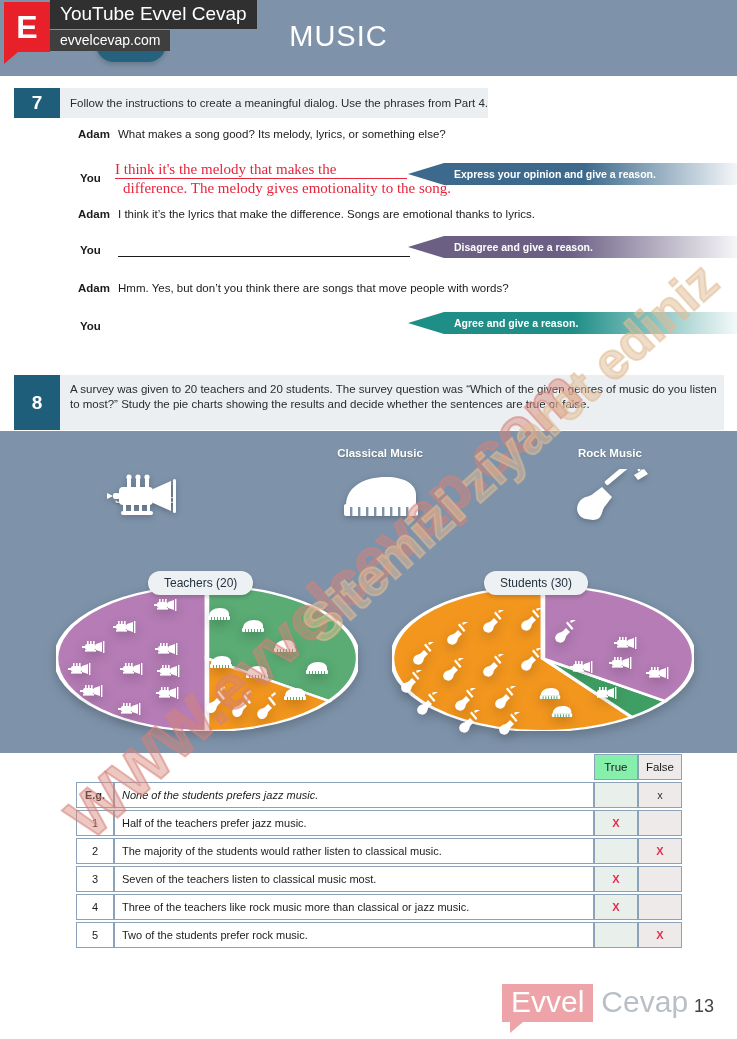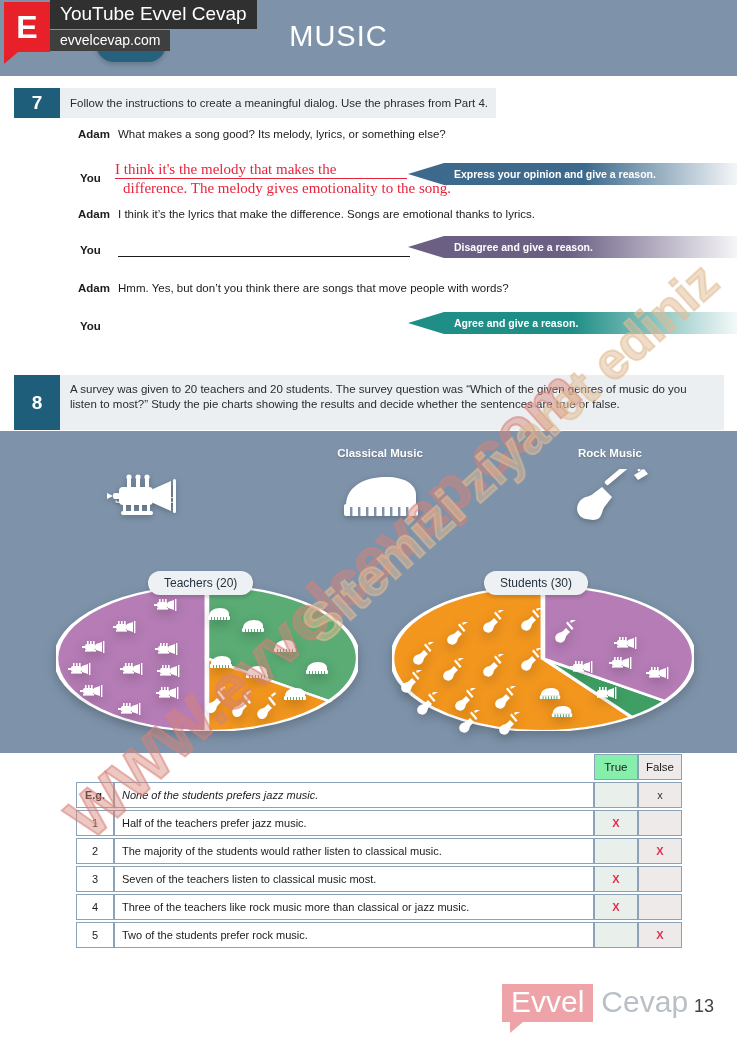--- a/index.html
+++ b/index.html
@@ -84,21 +84,21 @@
     font-size: 19px;
     font-weight: 700;
     display: flex; align-items: center; justify-content: center;
     flex: none;
   }
   .task-text {
     background: #eceff2;
     color: #2b2b2b;
     font-size: 11.5px;
     line-height: 15px;
-    padding: 6px 8px 6px 10px;
+    padding: 6px 0 6px 10px;
     display: flex; align-items: center;
   }
   #task7 { top: 88px; width: 710px; height: 30px; }
   #task8 { top: 375px; width: 710px; height: 55px; }
   #task8 .task-text { align-items: flex-start; padding-top: 7px; }
 
   
   .dialog { position: absolute; left: 0; top: 128px; width: 737px; }
   .dline { position: relative; height: 20px; }
   .spk {

